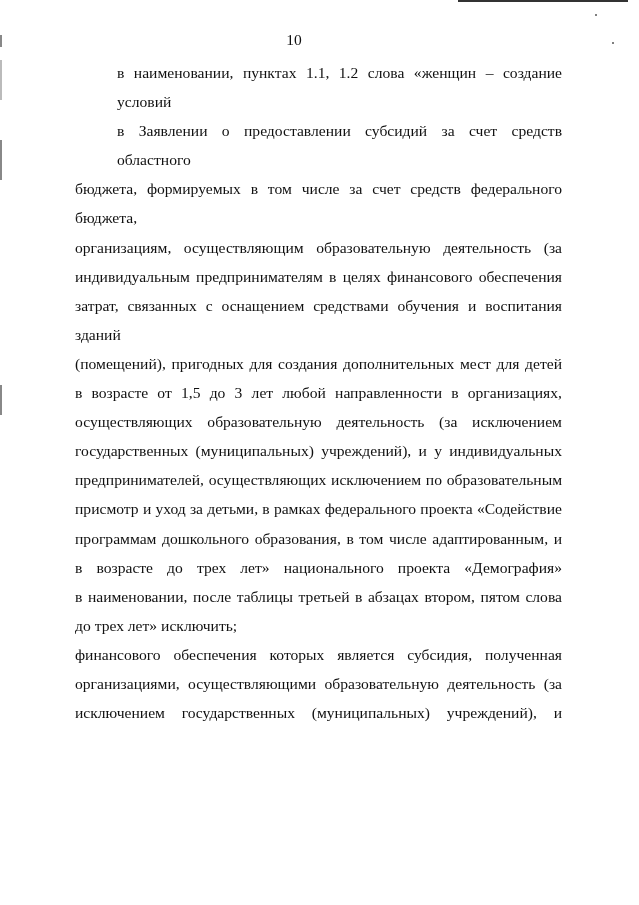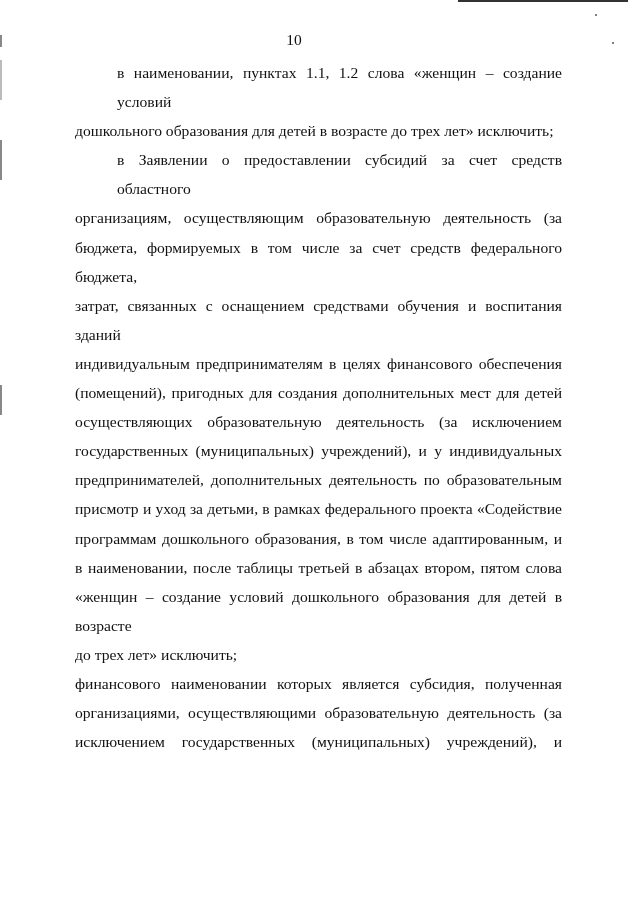--- a/index.html
+++ b/index.html
@@ -26,37 +26,37 @@
 <div class="edge-mark" style="top:35px;height:12px"></div>
 <div class="edge-mark" style="top:60px;height:40px;background:#bbb"></div>
 <div class="edge-mark" style="top:140px;height:40px"></div>
 <div class="edge-mark" style="top:385px;height:30px"></div>
 
 <div class="page-number">10</div>
 
 <div class="body-text">
   <p class="para">
     <span class="ln first">в наименовании, пунктах 1.1, 1.2 слова «женщин – создание условий</span>
-    <span class="ln last">дошкольного образования для детей в возрасте до трех лет» исключить;</span>
   </p>
   <p class="para">
     <span class="ln first">в Заявлении о предоставлении субсидий за счет средств областного</span>
+    <span class="ln">бюджета, формируемых в том числе за счет средств федерального бюджета,</span>
     <span class="ln">организациям, осуществляющим образовательную деятельность (за</span>
-    <span class="ln">бюджета, формируемых в том числе за счет средств федерального бюджета,</span>
+    <span class="ln">индивидуальным предпринимателям в целях финансового обеспечения</span>
     <span class="ln">затрат, связанных с оснащением средствами обучения и воспитания зданий</span>
-    <span class="ln">индивидуальным предпринимателям в целях финансового обеспечения</span>
     <span class="ln">(помещений), пригодных для создания дополнительных мест для детей</span>
+    <span class="ln">в возрасте от 1,5 до 3 лет любой направленности в организациях,</span>
     <span class="ln">осуществляющих образовательную деятельность (за исключением</span>
     <span class="ln">государственных (муниципальных) учреждений), и у индивидуальных</span>
-    <span class="ln">предпринимателей, дополнительных деятельность по образовательным</span>
+    <span class="ln">предпринимателей, осуществляющих исключением по образовательным</span>
     <span class="ln">присмотр и уход за детьми, в рамках федерального проекта «Содействие</span>
     <span class="ln">программам дошкольного образования, в том числе адаптированным, и</span>
+    <span class="ln">в возрасте до трех лет» национального проекта «Демография»</span>
     <span class="ln">в наименовании, после таблицы третьей в абзацах втором, пятом слова</span>
-    <span class="ln">«женщин – создание условий дошкольного образования для детей в возрасте</span>
     <span class="ln last">до трех лет» исключить;</span>
   </p>
   <p class="para">
-    <span class="ln">финансового наименовании которых является субсидия, полученная</span>
+    <span class="ln">финансового обеспечения которых является субсидия, полученная</span>
     <span class="ln">организациями, осуществляющими образовательную деятельность (за</span>
     <span class="ln">исключением государственных (муниципальных) учреждений), и</span>
 
   </p>
 </div>
 
 </body></html>

